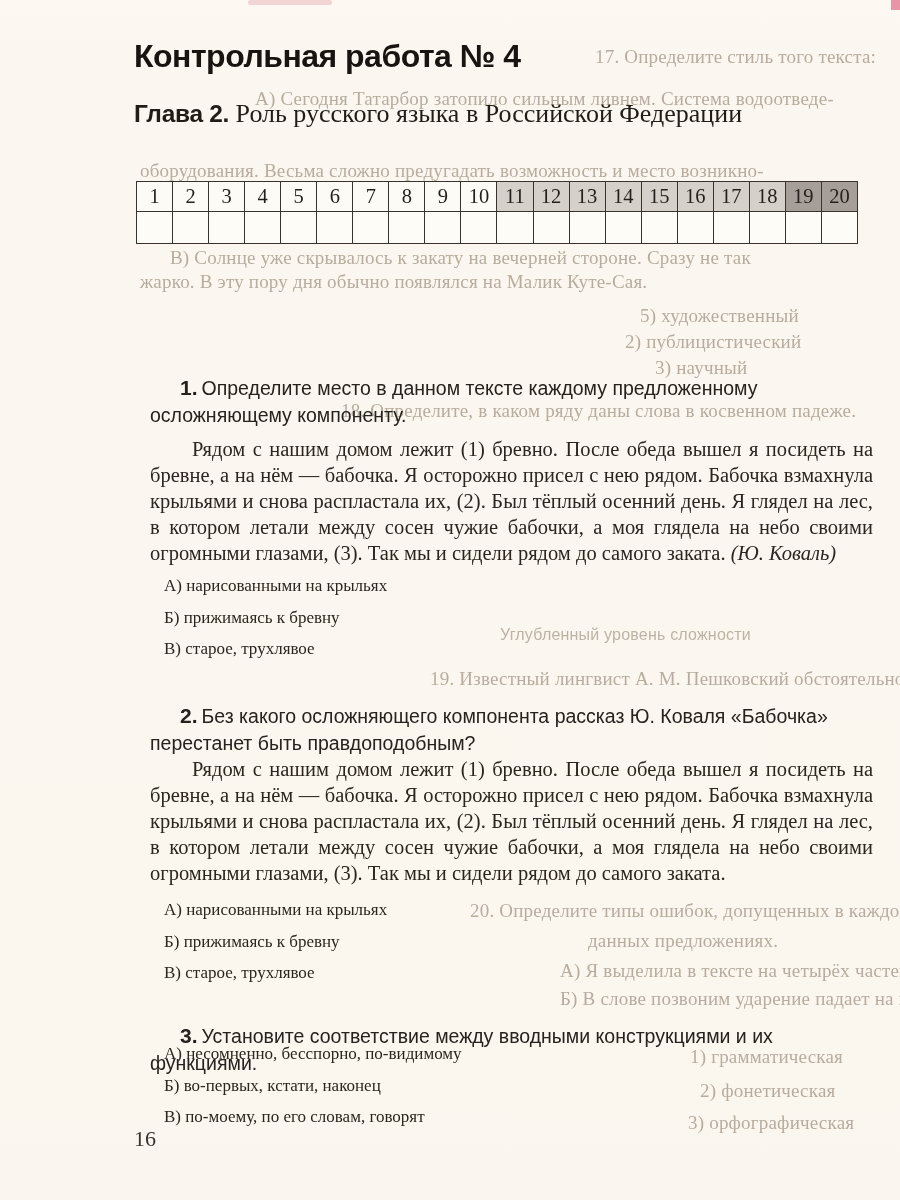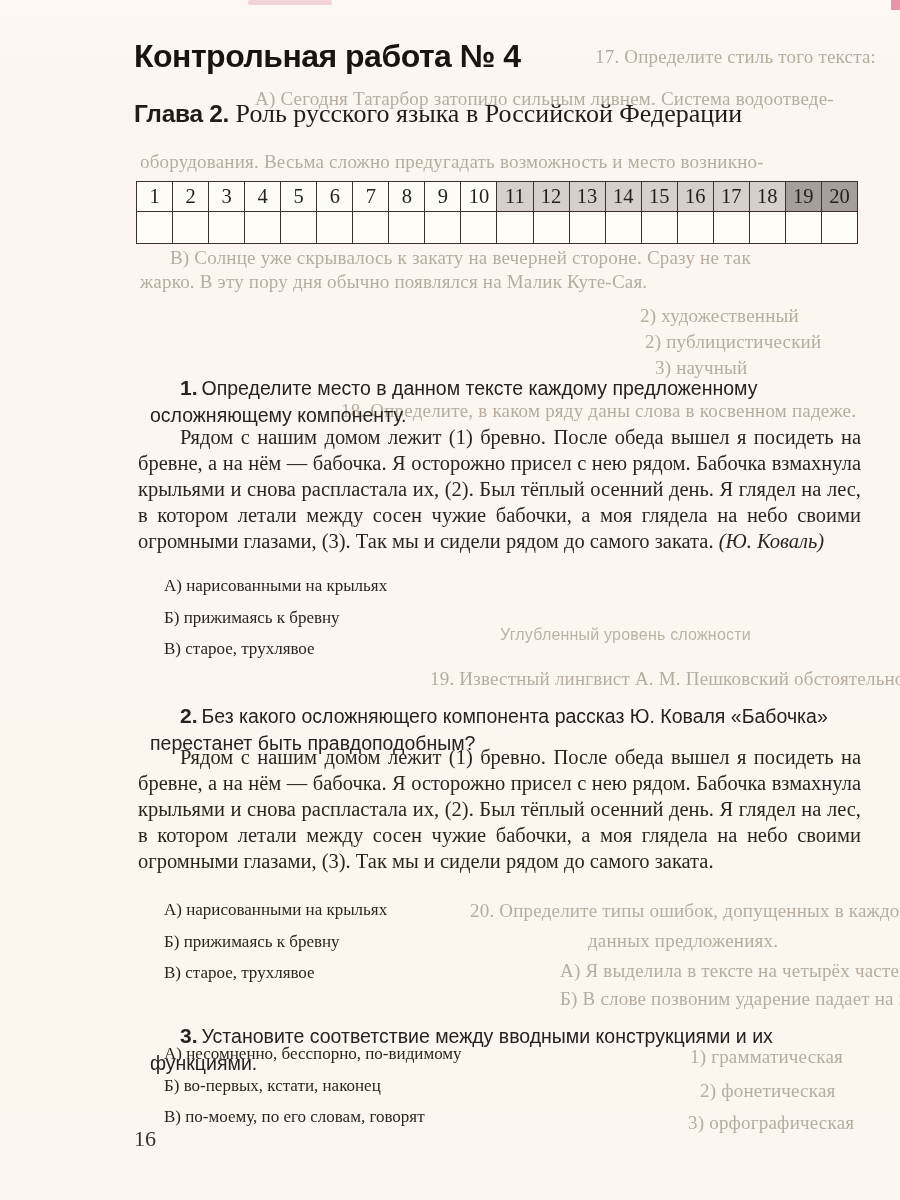--- a/index.html
+++ b/index.html
@@ -42,21 +42,21 @@
   
   .section-head{position:absolute;left:136px;top:304px;margin:0;
                 font-family:"Liberation Sans",sans-serif;font-weight:400;
                 font-size:24px;color:#45403a;}
   .qhead{position:absolute;left:134px;width:724px;margin:16px;
          font-family:"Liberation Sans",sans-serif;font-size:19.5px;
          line-height:27px;color:#26221d;text-indent:30px;text-align:left;}
   .qhead b{font-size:21px;margin-right:4px;}
   .q1{top:358px;} .q2{top:686px;} .q3{top:1006px;}
 
-  .passage{position:absolute;left:134px;width:723px;margin:4px;
+  .passage{position:absolute;left:134px;width:723px;margin:16px;
            font-size:20.5px;line-height:26px;text-align:justify;
            text-indent:42px;color:#2c251e;}
   .p1{top:420px;} .p2{top:740px;}
   .passage .attr{font-style:italic;}
 
   .opts{position:absolute;left:164px;margin:0;font-size:17px;
         line-height:31.5px;color:#2c251e;}
   .o1{top:570px;} .o2{top:894px;} .o3{top:1038px;}
 
   .pagenum{position:absolute;left:134px;top:1126px;font-size:22px;color:#39332d;}
@@ -64,26 +64,26 @@
 </head>
 <body>
 
 <div class="page">
 
   <div class="speck-top-left"></div>
   <div class="speck-top-right"></div>
 
   <span class="ghost" style="left:595px;top:46px;">17. Определите стиль того текста:</span>
   <span class="ghost" style="left:255px;top:88px;">А) Сегодня Татарбор затопило сильным ливнем. Система водоотведе-</span>
-  <span class="ghost" style="left:140px;top:151px;">оборудования. Весьма сложно предугадать возможность и место возникно-</span>
+  <span class="ghost" style="left:140px;top:160px;">оборудования. Весьма сложно предугадать возможность и место возникно-</span>
   <span class="ghost" style="left:140px;top:222px;">ние и связанные с ним опасные последствия.</span>
   <span class="ghost" style="left:170px;top:247px;">В) Солнце уже скрывалось к закату на вечерней стороне. Сразу не так</span>
   <span class="ghost" style="left:140px;top:271px;">жарко. В эту пору дня обычно появлялся на Малик Куте-Сая.</span>
-  <span class="ghost" style="left:640px;top:305px;">2) художественный</span>
-  <span class="ghost" style="left:625px;top:331px;margin-left:20px;">2) публицистический</span>
+  <span class="ghost" style="left:640px;top:305px;">5) художественный</span>
+  <span class="ghost" style="left:625px;top:331px;">2) публицистический</span>
   <span class="ghost" style="left:655px;top:357px;">3) научный</span>
   <span class="ghost" style="left:310px;top:400px;margin-left:31px;">18. Определите, в каком ряду даны слова в косвенном падеже.</span>
   <span class="ghost sans big" style="left:500px;top:614px;">Углубленный уровень сложности</span>
   <span class="ghost" style="left:430px;top:668px;">19. Известный лингвист А. М. Пешковский обстоятельно описал язык при</span>
   <span class="ghost" style="left:470px;top:900px;">20. Определите типы ошибок, допущенных в каждом из данных</span>
   <span class="ghost" style="left:588px;top:930px;">данных предложениях.</span>
   <span class="ghost" style="left:560px;top:960px;">А) Я выделила в тексте на четырёх частей</span>
   <span class="ghost" style="left:560px;top:988px;">Б) В слове позвоним ударение падает на второй слог</span>
   <span class="ghost" style="left:690px;top:1046px;">1) грамматическая</span>
   <span class="ghost" style="left:700px;top:1080px;">2) фонетическая</span>

